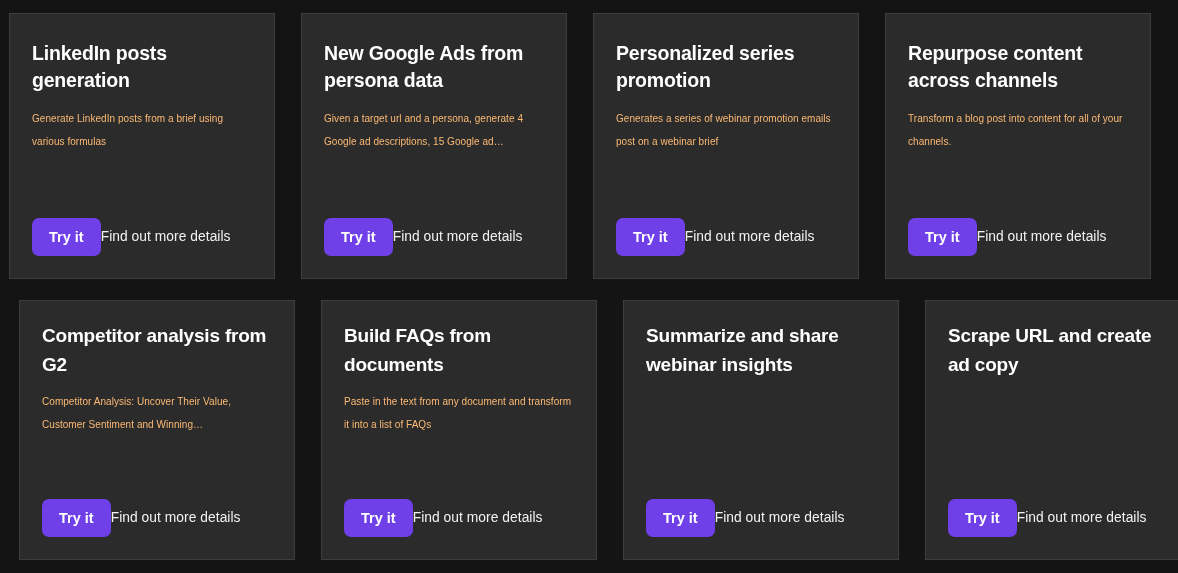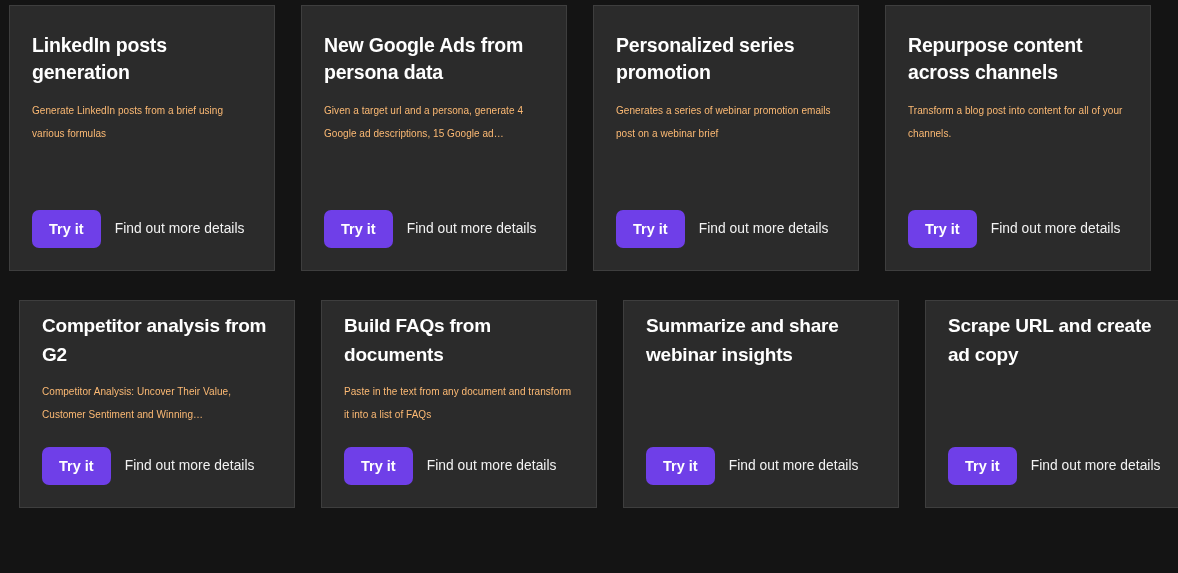--- a/index.html
+++ b/index.html
@@ -28,25 +28,26 @@
     background: #2b2b2b;
     border: 1px solid #3e3e3e;
     display: flex;
     flex-direction: column;
     flex: 0 0 auto;
   }
   .row-1 .card {
     width: 266px;
     height: 266px;
     padding: 26px 18px 22px 22px;
+    margin-top: 8px;
   }
   .row-2 .card {
     width: 276px;
-    height: 208px;
-    padding: 10px 22px 22px 22px;
+    height: 260px;
+    padding: 20px 22px 22px 22px;
   }
 
   .card-title {
     color: #ffffff;
     font-weight: bold;
     font-size: 19.5px;
     line-height: 27px;
     letter-spacing: -0.2px;
     margin-bottom: 14px;
   }
@@ -57,21 +58,20 @@
     font-size: 10px;
     line-height: 22.5px;
     letter-spacing: 0.05px;
   }
 
   .card-spacer { flex: 1 1 auto; min-height: 10px; }
 
   .card-actions {
     display: flex;
     align-items: center;
-    gap: 14px;
   }
   .try-button {
     background: #6f3fe8;
     color: #ffffff;
     font-weight: bold;
     font-size: 14.5px;
     line-height: 1;
     padding: 12px 17px;
     border: none;
     border-radius: 7px;

